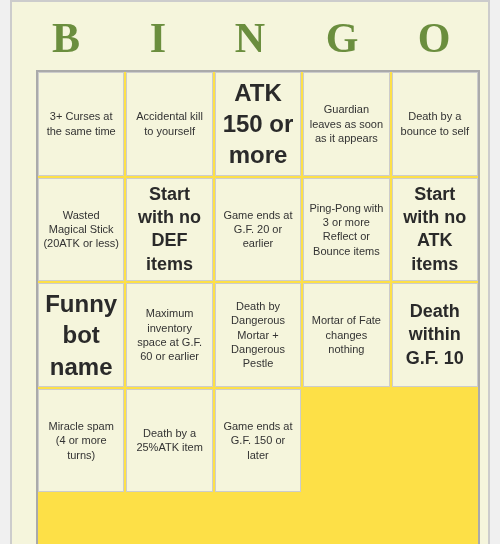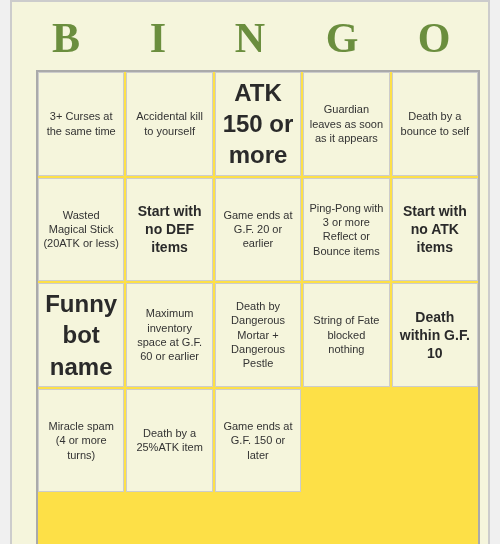--- a/index.html
+++ b/index.html
@@ -63,21 +63,21 @@
       color: #333;
     }
 
     .bingo-cell.large-text {
       font-size: 24px;
       font-weight: bold;
       color: #2a2a2a;
     }
 
     .bingo-cell.medium-text {
-      font-size: 14px;
+      font-size: 18px;
       font-weight: bold;
       color: #2a2a2a;
     }
   </style>
 </head>
 <body>
 
 <div class="bingo-card">
   <div class="bingo-header">
   <div class="bingo-letter">B</div>
@@ -93,19 +93,19 @@
       <div class="bingo-cell">Guardian leaves as soon as it appears</div>
       <div class="bingo-cell">Death by a bounce to self</div>
       <div class="bingo-cell">Wasted Magical Stick (20ATK or less)</div>
       <div class="bingo-cell medium-text">Start with no DEF items</div>
       <div class="bingo-cell">Game ends at G.F. 20 or earlier</div>
       <div class="bingo-cell">Ping-Pong with 3 or more Reflect or Bounce items</div>
       <div class="bingo-cell medium-text">Start with no ATK items</div>
       <div class="bingo-cell large-text">Funny bot name</div>
       <div class="bingo-cell">Maximum inventory space at G.F. 60 or earlier</div>
       <div class="bingo-cell">Death by Dangerous Mortar + Dangerous Pestle</div>
-      <div class="bingo-cell">String of Fate blocked nothing</div>
+      <div class="bingo-cell">Mortar of Fate changes nothing</div>
       <div class="bingo-cell medium-text">Death within G.F. 10</div>
       <div class="bingo-cell">Miracle spam (4 or more turns)</div>
       <div class="bingo-cell">Death by a 25%ATK item</div>
       <div class="bingo-cell">Game ends at G.F. 150 or later</div>
     </div>
 </div>
 
 </body></html>

